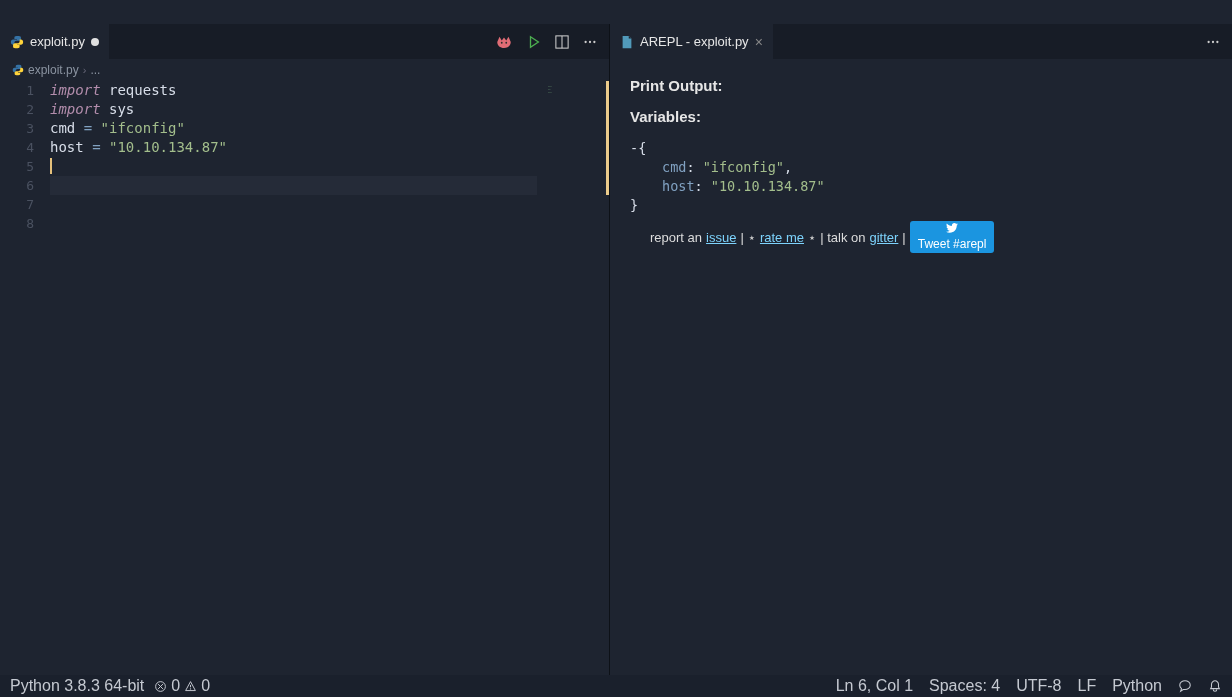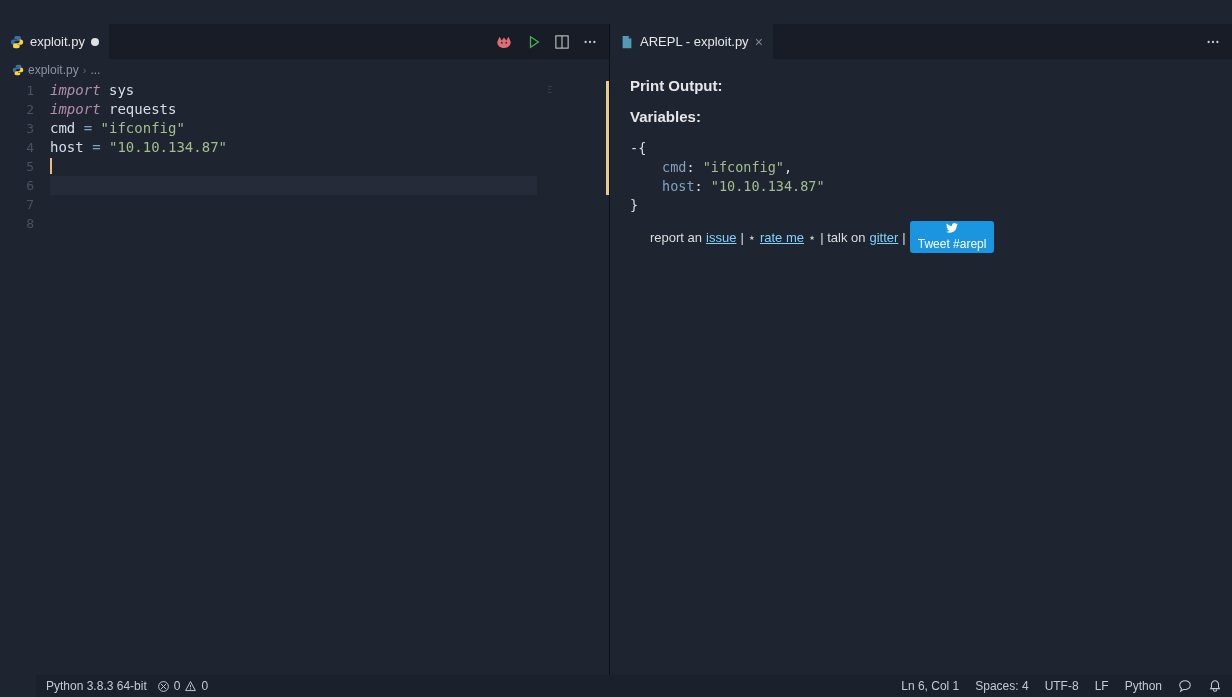--- a/index.html
+++ b/index.html
@@ -190,24 +190,23 @@
   flex-direction: column;
 }
 .star { color: #ccc; }
 
 
 .status-bar {
   height: 22px;
   background: #1a202c;
   display: flex;
   align-items: center;
-  font-size: 12px;
+  font-size: 16px;
   color: #c5c9d1;
   padding: 0 10px;
-  margin-left: 36px;
 }
 .status-left { display: flex; align-items: center; gap: 10px; }
 .status-right { margin-left: auto; display: flex; align-items: center; gap: 16px; }
 .stat-item { display: flex; align-items: center; gap: 4px; cursor: pointer; }
 
 
 svg { display: block; }
 </style>
 </head>
 <body>
@@ -274,22 +273,22 @@
           <div>3</div>
           <div>4</div>
           <div>5</div>
           <div>6</div>
           <div>7</div>
           <div>8</div>
         </div>
       <div class="code-lines">
         <div class="edge-marker"></div>
       <div class="current-line-bg" style="top: 95px;"></div>
+          <div class="code-line"><span class="kw-import">import </span><span class="ident">requests</span></div>
           <div class="code-line"><span class="kw-import">import </span><span class="ident">sys</span></div>
-          <div class="code-line"><span class="kw-import">import </span><span class="ident">requests</span></div>
           <div class="code-line"><span class="ident"></span></div>
           <div class="code-line"><span class="ident">cmd </span><span class="op">= </span><span class="str">"ifconfig"</span></div>
           <div class="code-line"><span class="ident">host </span><span class="op">= </span><span class="str">"10.10.134.87"</span></div>
           <div class="code-line"><span class="cursor"></span><span class="ident"></span></div>
           <div class="code-line"><span class="ident"></span></div>
           <div class="code-line"><span class="ident"></span></div>
         </div>
       <div class="minimap">▬▬▬<br>▬▬<br>▬▬▬</div>
     </div>
   </div>

